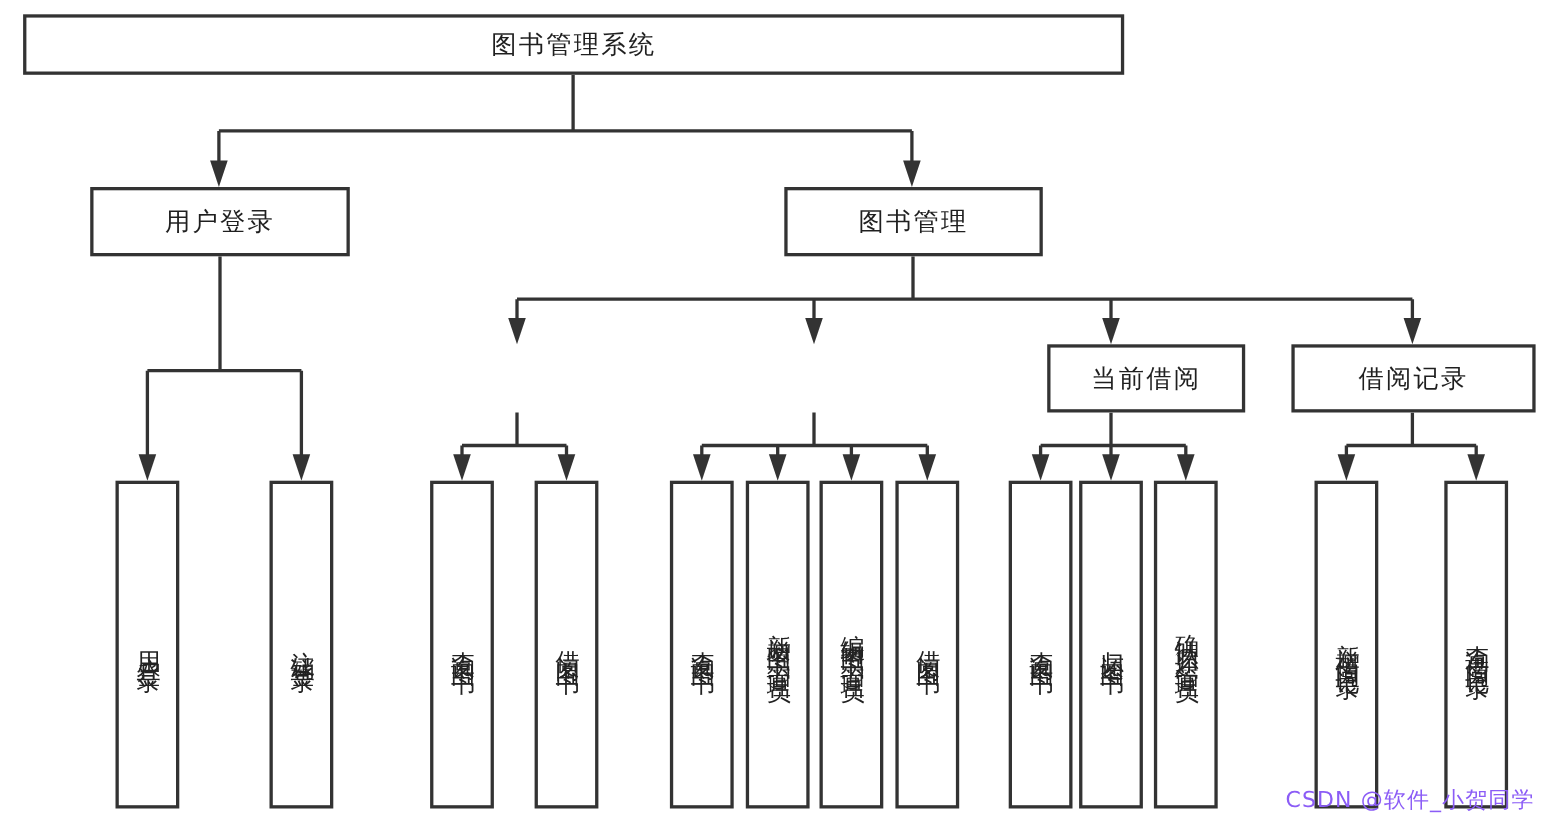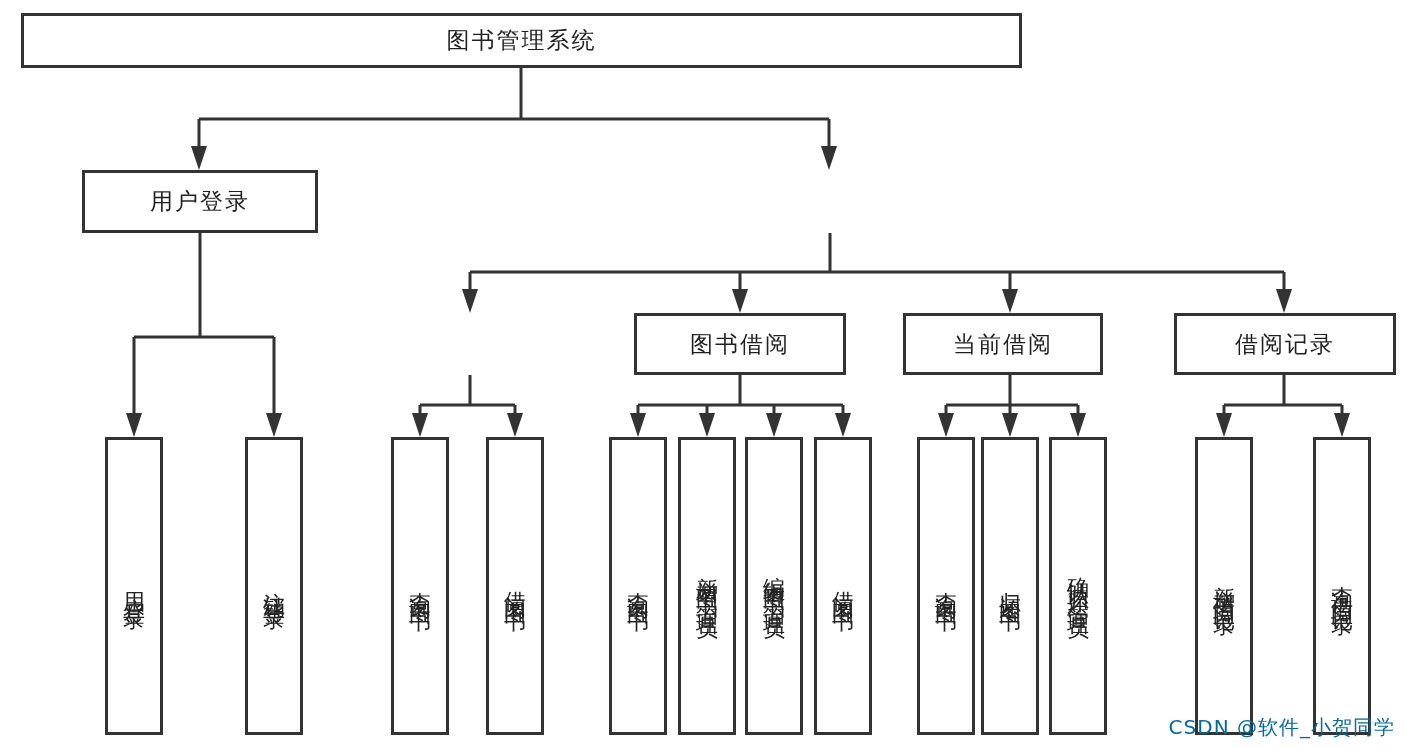--- a/index.html
+++ b/index.html
@@ -38,21 +38,21 @@
     letter-spacing:6px;
     line-height:1;
     color:#222222;
   }
   .watermark{
     position:absolute;
     right:10px;
     bottom:6px;
     font-size:20px;
     letter-spacing:1px;
-    color:#0369a1;
+    color:#8b5cf6;
     white-space:nowrap;
     user-select:none;
   }
 </style>
 </head>
 <body>
 
 <div id="stage">
 
   <svg id="wires" viewBox="0 0 1405 747" xmlns="http://www.w3.org/2000/svg">
@@ -98,23 +98,23 @@
       <polygon points="1078,437 1070,413 1086,413"></polygon>
 
       <polygon points="1224,437 1216,413 1232,413"></polygon>
       <polygon points="1342,437 1334,413 1350,413"></polygon>
     </g>
   </svg>
 
   <div class="node hnode" style="left:21px;top:13px;width:1001px;height:55px">图书管理系统</div>
 
   <div class="node hnode" style="left:82px;top:170px;width:236px;height:63px">用户登录</div>
+  <div class="node hnode" style="left:713px;top:170px;width:235px;height:63px">图书管理</div>
 
-  <div class="node hnode" style="left:634px;top:313px;width:212px;height:62px">图书借阅</div>
-  <div class="node hnode" style="left:903px;top:313px;width:200px;height:62px">当前借阅</div>
+  <div class="node hnode" style="left:952px;top:313px;width:180px;height:62px">当前借阅</div>
   <div class="node hnode" style="left:1174px;top:313px;width:222px;height:62px">借阅记录</div>
 
   <div class="node leaf" style="left:105px">
     <span class="vtext">用户登录</span>
   </div>
   <div class="node leaf" style="left:245px">
     <span class="vtext">注销登录</span>
   </div>
 
   <div class="node leaf" style="left:391px">

